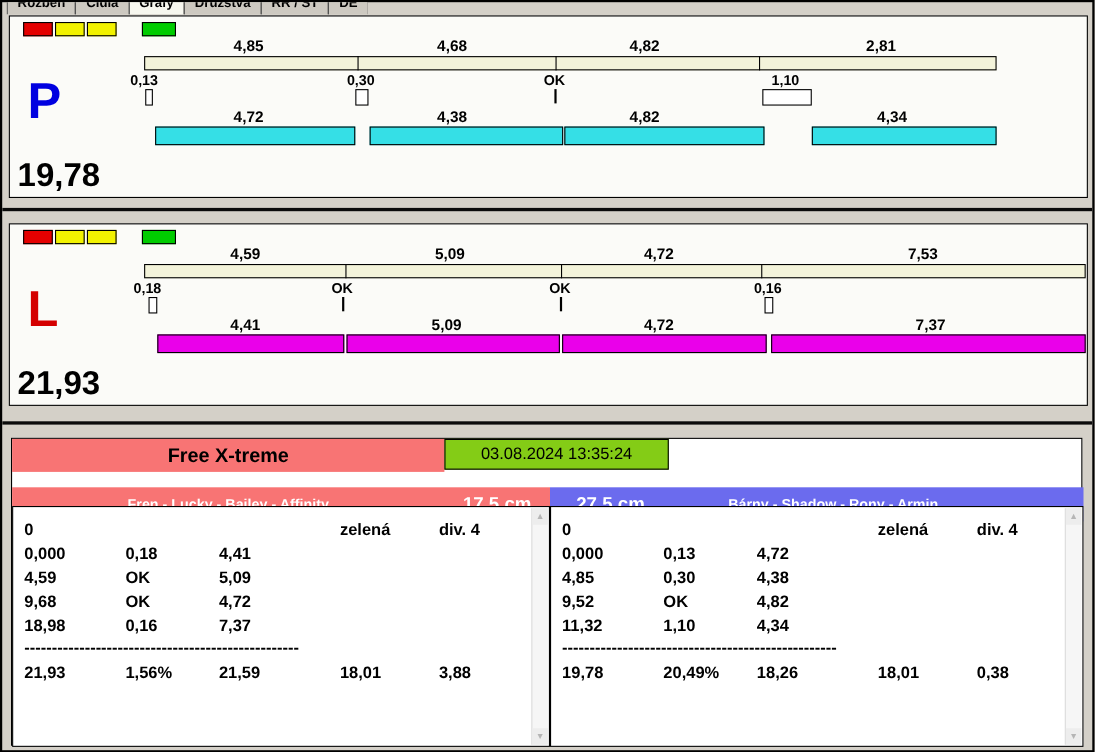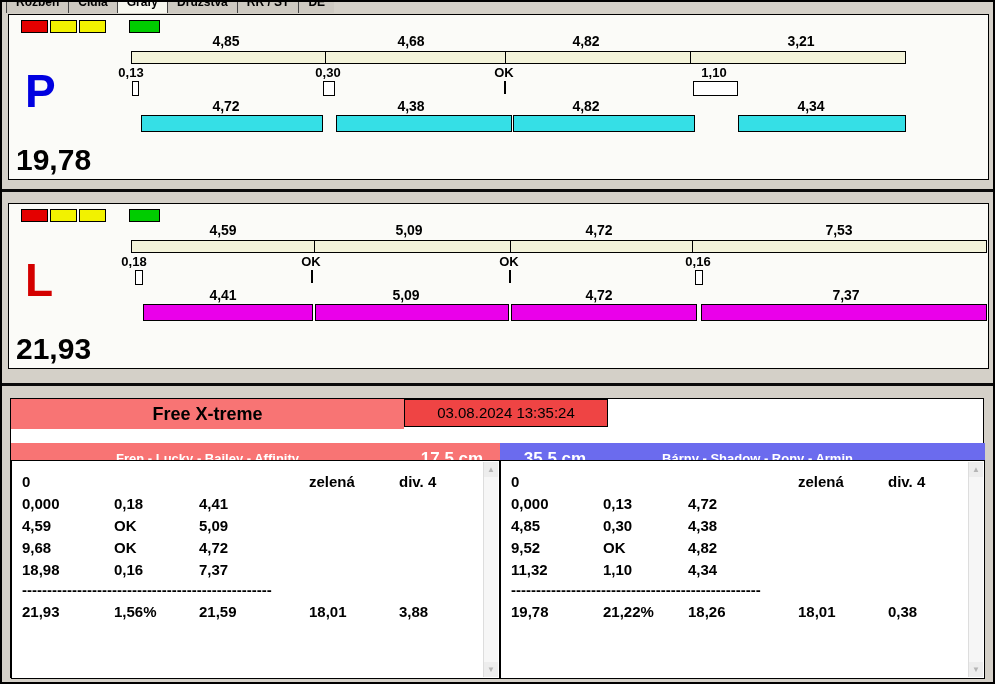--- a/index.html
+++ b/index.html
@@ -31,21 +31,21 @@
 
   
   .board { position:absolute; left:8px; top:396px; width:974px; height:280px; border:1px solid #000; background:#fff; }
   .hdrL { background:#f87474; position:absolute; }
   .hdrR { background:#6b6bee; position:absolute; }
   .row1 { top:0; height:30px; }
   .row2 { top:44px; height:31px; }
   .tname { font-size:18px; font-weight:bold; color:#000; text-align:center; line-height:30px; }
   .tmembers { font-size:13px; font-weight:bold; color:#fff; text-align:center; line-height:31px; }
   .cm { font-size:17px; font-weight:bold; color:#fff; text-align:center; line-height:31px; }
-  .stamp { position:absolute; left:393px; top:0; width:204px; height:28px; background:#ef4444;
+  .stamp { position:absolute; left:393px; top:0; width:204px; height:28px; background:#84cc16;
            border:1px solid #000; text-align:center; font-size:15px; line-height:26px; color:#000; }
   .flexrow { display:flex; }
   .ttable { position:absolute; top:61px; height:219px; background:#fff; border:1px solid #000; padding:9px 18px 0 10px; }
   .trow { display:grid; grid-template-columns:92px 85px 110px 90px 1fr; height:22px;
           font-size:15px; font-weight:bold; color:#000; align-items:center; }
   .c4 { grid-column:4; } .c5 { grid-column:5; }
   .dashes { grid-column:1 / 5; overflow:hidden; white-space:nowrap; width:282px; height:18px; line-height:18px; }
   .vscroll { position:absolute; top:1px; right:1px; bottom:1px; width:15px; background:#f6f6f6; border-left:1px solid #ddd; }
   .arr { position:absolute; left:0; width:100%; height:15px; background:#ededed; color:#b5b5b5;
          font-size:8px; text-align:center; line-height:15px; }
@@ -70,21 +70,21 @@
     <span class="light" style="left:41px;background:#f2f200"></span>
     <span class="light" style="left:70px;background:#f2f200"></span>
     <span class="light" style="left:120px;width:31px;background:#00cc00"></span>
 
     <div class="letter" style="color:#0000e0">P</div>
     <div class="total">19,78</div>
 
     <span class="lbl" style="top:18px;left:217px">4,85</span>
     <span class="lbl" style="top:18px;left:402px">4,68</span>
     <span class="lbl" style="top:18px;left:577px">4,82</span>
-    <span class="lbl" style="top:18px;left:792px">3,21</span>
+    <span class="lbl" style="top:18px;left:792px">2,81</span>
 
     <div class="cream" style="left:122px;width:775px">
       <i style="left:193px"></i>
         <i style="left:373px"></i>
         <i style="left:558px"></i>
     </div>
 
     <span class="glbl" style="left:122px">0,13</span>
     <span class="glbl" style="left:319px">0,30</span>
     <span class="glbl" style="left:495px">OK</span>
@@ -156,21 +156,21 @@
     <div class="hdrL row1" style="left:0;width:393px">
       <div class="tname">Free X-treme</div>
     </div>
     <div class="stamp">03.08.2024 13:35:24</div>
 
     <div class="hdrL row2 flexrow" style="left:0;width:489px">
       <div class="tmembers" style="width:393px">Fren - Lucky - Bailey - Affinity</div>
       <div class="cm" style="flex:1">17,5 cm</div>
     </div>
     <div class="hdrR row2 flexrow" style="left:489px;width:485px">
-      <div class="cm" style="width:110px">35,5 cm</div>
+      <div class="cm" style="width:110px">27,5 cm</div>
       <div class="tmembers" style="flex:1;padding-right:80px">Bárny - Shadow - Rony - Armin</div>
     </div>
 
     <div class="ttable" style="left:0;width:489px">
       <div class="trow">
         <span>0</span>
         <span class="c4">zelená</span>
         <span class="c5">div. 4</span>
       </div>
       <div class="trow">
@@ -233,21 +233,21 @@
       <div class="trow">
         <span>11,32</span>
         <span>1,10</span>
         <span>4,34</span>
       </div>
       <div class="trow" style="height:20px">
         <span class="dashes">--------------------------------------------------</span>
       </div>
       <div class="trow">
         <span>19,78</span>
-        <span>21,22%</span>
+        <span>20,49%</span>
         <span>18,26</span>
         <span>18,01</span>
         <span>0,38</span>
       </div>
       <div class="vscroll">
         <div class="arr up">▲</div>
         <div class="arr down">▼</div>
       </div>
     </div>
 

